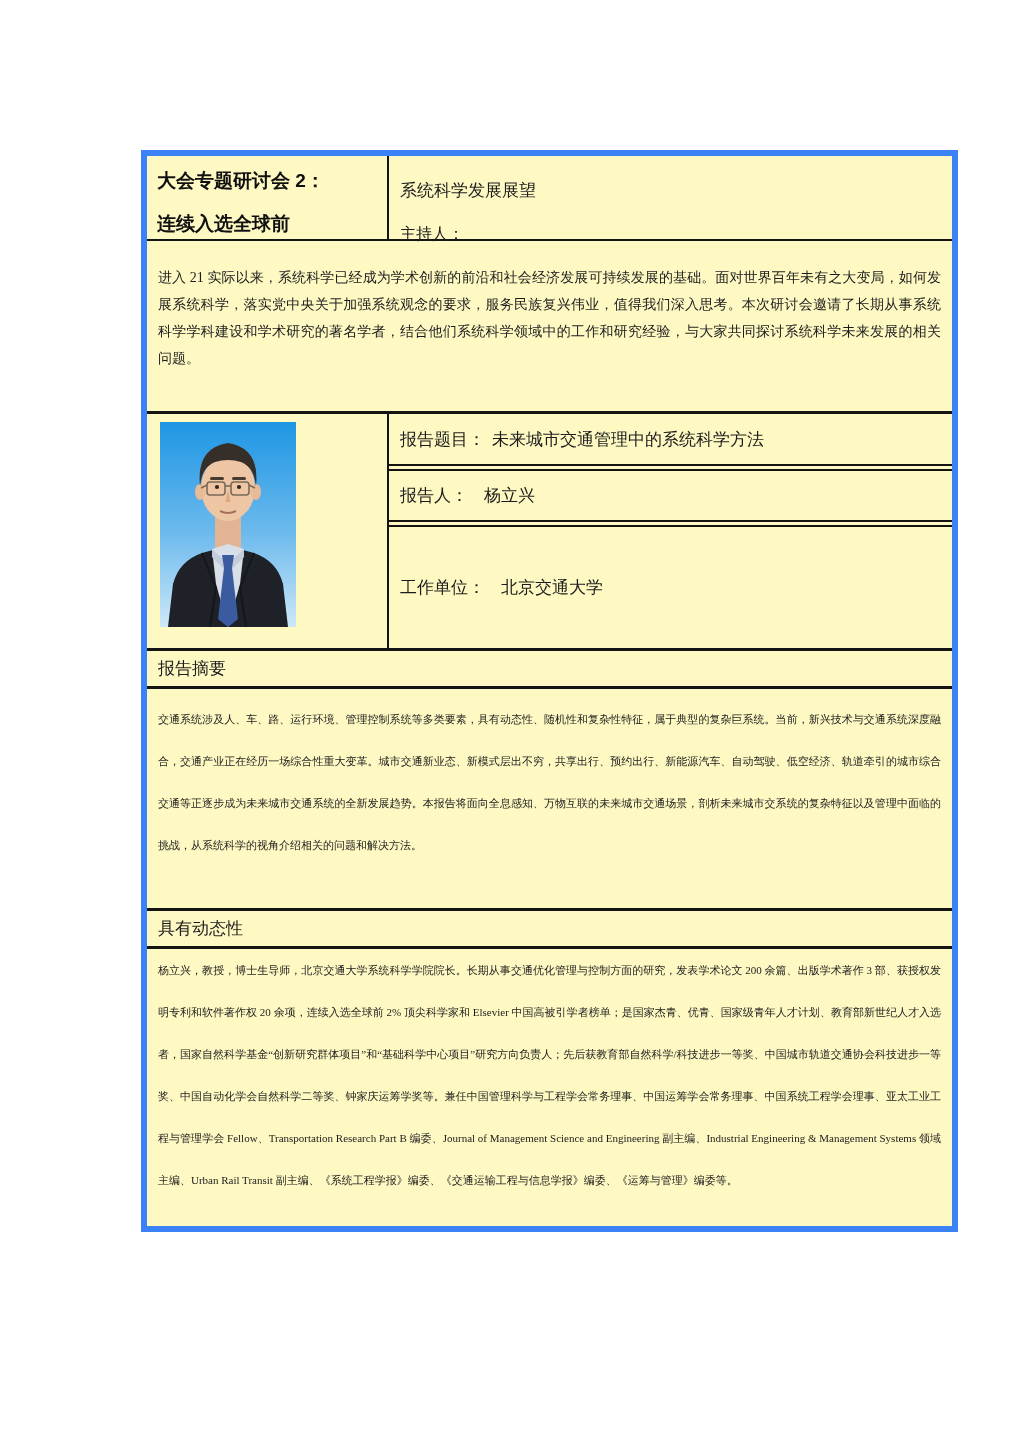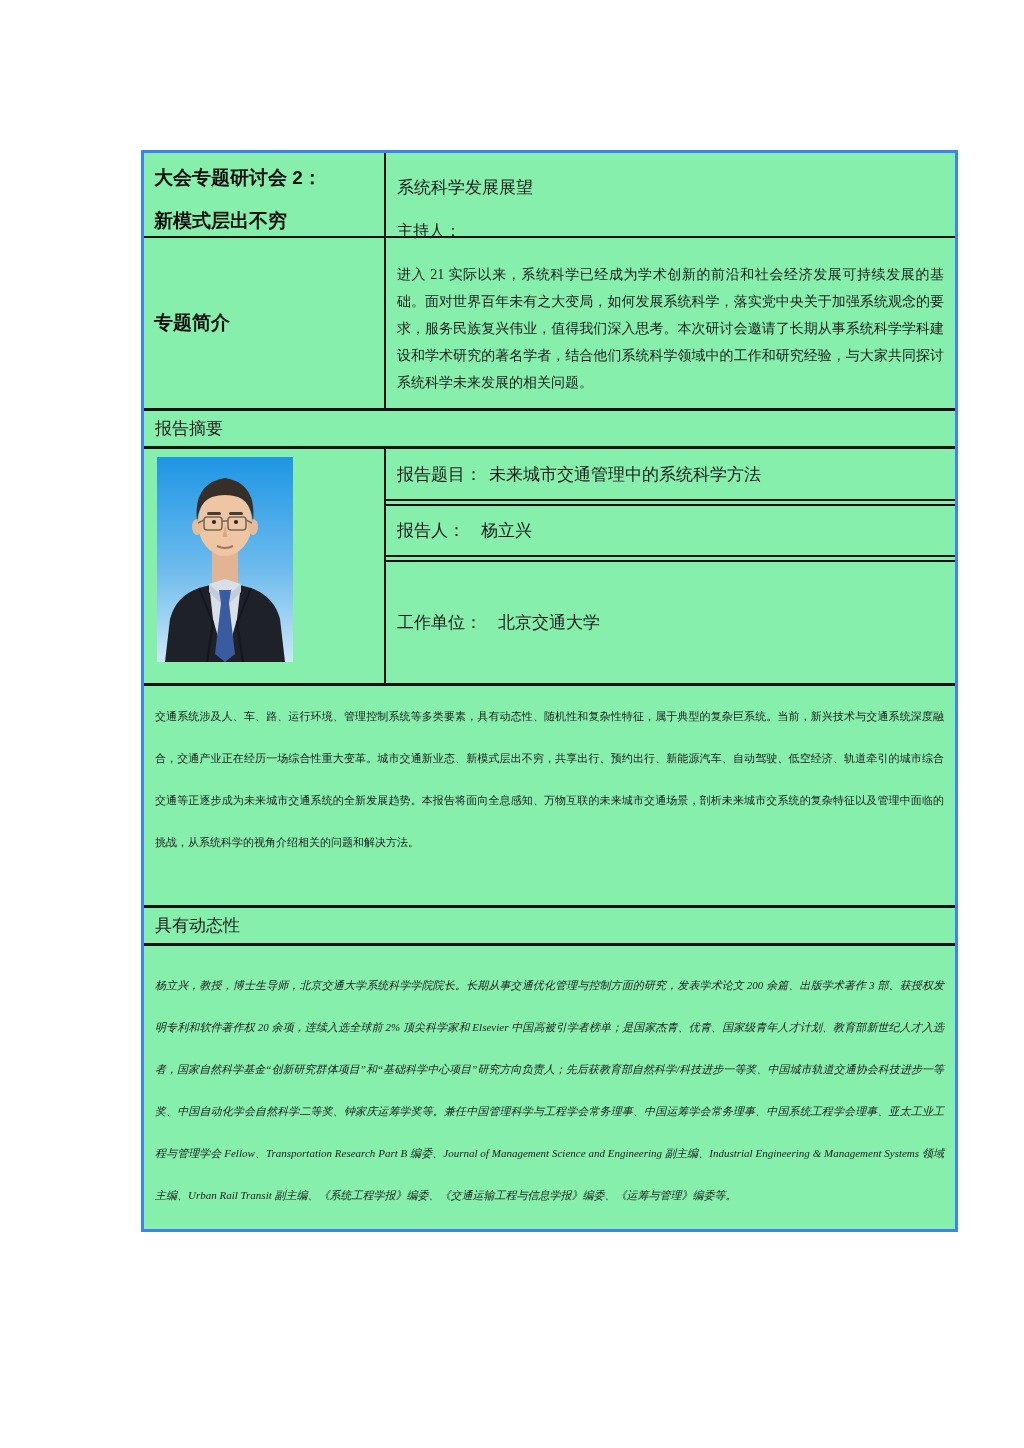--- a/index.html
+++ b/index.html
@@ -9,23 +9,23 @@
     width:1024px;height:1448px;
     background:#ffffff;
     font-family:"Liberation Serif","DejaVu Serif",serif;
     color:#1c1c1c;
     overflow:hidden;
   }
   .doc-table{
     position:absolute;
     left:141px;top:150px;
     width:817px;height:1082px;
-    border:3px solid #3b82f6;
+    border:6px solid #3b82f6;
     box-sizing:border-box;
-    background:#86efac;
+    background:#fef9c3;
   }
   .row{box-sizing:border-box;display:flex;}
   .cell{box-sizing:border-box;}
   .cell-left{
     width:242px;
     border-right:2px solid #141414;
     padding:6px 10px;
   }
   .cell-right{
     flex:1;
@@ -80,54 +80,47 @@
   
   .label-row{
     display:flex;align-items:center;
     padding:0 11px;
     font-size:17px;
   }
   .row-d{height:38px;border-bottom:3px solid #141414;}
   .row-f{height:38px;border-bottom:3px solid #141414;}
   
   .row-e{height:222px;border-bottom:3px solid #141414;padding:9px 11px;}
-  .row-g{height:289px;padding:18px 11px;font-style:italic;}
+  .row-g{height:289px;padding:0 11px;}
   .para{
     font-size:11px;line-height:42px;
     text-align:justify;
   }
 </style>
 </head>
 <body>
 
 <div class="page">
   <div class="doc-table">
 
     <div class="row row-a">
       <div class="cell cell-left">
         <div class="head-sans title-line1">大会专题研讨会 2：</div>
-        <div class="head-sans title-line2">新模式层出不穷</div>
+        <div class="head-sans title-line2">连续入选全球前</div>
       </div>
       <div class="cell cell-right">
         <div class="topic-line">系统科学发展展望</div>
         <div class="host-line">主持人：</div>
       </div>
     </div>
 
     <div class="row row-b">
-      <div class="cell cell-left">
-        <div class="head-sans">专题简介</div>
-      </div>
       <div class="cell cell-right">
         <div class="intro-text">进入 21 实际以来，系统科学已经成为学术创新的前沿和社会经济发展可持续发展的基础。面对世界百年未有之大变局，如何发展系统科学，落实党中央关于加强系统观念的要求，服务民族复兴伟业，值得我们深入思考。本次研讨会邀请了长期从事系统科学学科建设和学术研究的著名学者，结合他们系统科学领域中的工作和研究经验，与大家共同探讨系统科学未来发展的相关问题。</div>
       </div>
-    </div>
-
-    <div class="row row-d label-row">
-      <span>报告摘要</span>
     </div>
 
     <div class="row row-c">
       <div class="cell photo-cell">
         <div class="photo-frame">
           <svg viewBox="0 0 136 205" width="136" height="205" aria-hidden="true">
             <defs>
               <linearGradient id="pbg" x1="0" y1="0" x2="0" y2="1">
                 <stop offset="0" stop-color="#1e96e4"></stop>
                 <stop offset="0.55" stop-color="#6ebbed"></stop>
@@ -184,20 +177,24 @@
           <span class="gap-md">杨立兴</span>
         </div>
         <div class="report-gap"></div>
         <div class="report-cell report-cell-3">
           <span class="fld-label">工作单位：</span>
           <span class="gap-md">北京交通大学</span>
         </div>
       </div>
     </div>
 
+    <div class="row row-d label-row">
+      <span>报告摘要</span>
+    </div>
+
     <div class="row-e cell">
       <div class="para">交通系统涉及人、车、路、运行环境、管理控制系统等多类要素，具有动态性、随机性和复杂性特征，属于典型的复杂巨系统。当前，新兴技术与交通系统深度融合，交通产业正在经历一场综合性重大变革。城市交通新业态、新模式层出不穷，共享出行、预约出行、新能源汽车、自动驾驶、低空经济、轨道牵引的城市综合交通等正逐步成为未来城市交通系统的全新发展趋势。本报告将面向全息感知、万物互联的未来城市交通场景，剖析未来城市交系统的复杂特征以及管理中面临的挑战，从系统科学的视角介绍相关的问题和解决方法。</div>
     </div>
 
     <div class="row row-f label-row">
       <span>具有动态性</span>
     </div>
 
     <div class="row-g cell">
       <div class="para">杨立兴，教授，博士生导师，北京交通大学系统科学学院院长。长期从事交通优化管理与控制方面的研究，发表学术论文 200 余篇、出版学术著作 3 部、获授权发明专利和软件著作权 20 余项，连续入选全球前 2% 顶尖科学家和 Elsevier 中国高被引学者榜单；是国家杰青、优青、国家级青年人才计划、教育部新世纪人才入选者，国家自然科学基金“创新研究群体项目”和“基础科学中心项目”研究方向负责人；先后获教育部自然科学/科技进步一等奖、中国城市轨道交通协会科技进步一等奖、中国自动化学会自然科学二等奖、钟家庆运筹学奖等。兼任中国管理科学与工程学会常务理事、中国运筹学会常务理事、中国系统工程学会理事、亚太工业工程与管理学会 Fellow、Transportation Research Part B 编委、Journal of Management Science and Engineering 副主编、Industrial Engineering &amp; Management Systems 领域主编、Urban Rail Transit 副主编、《系统工程学报》编委、《交通运输工程与信息学报》编委、《运筹与管理》编委等。</div>

